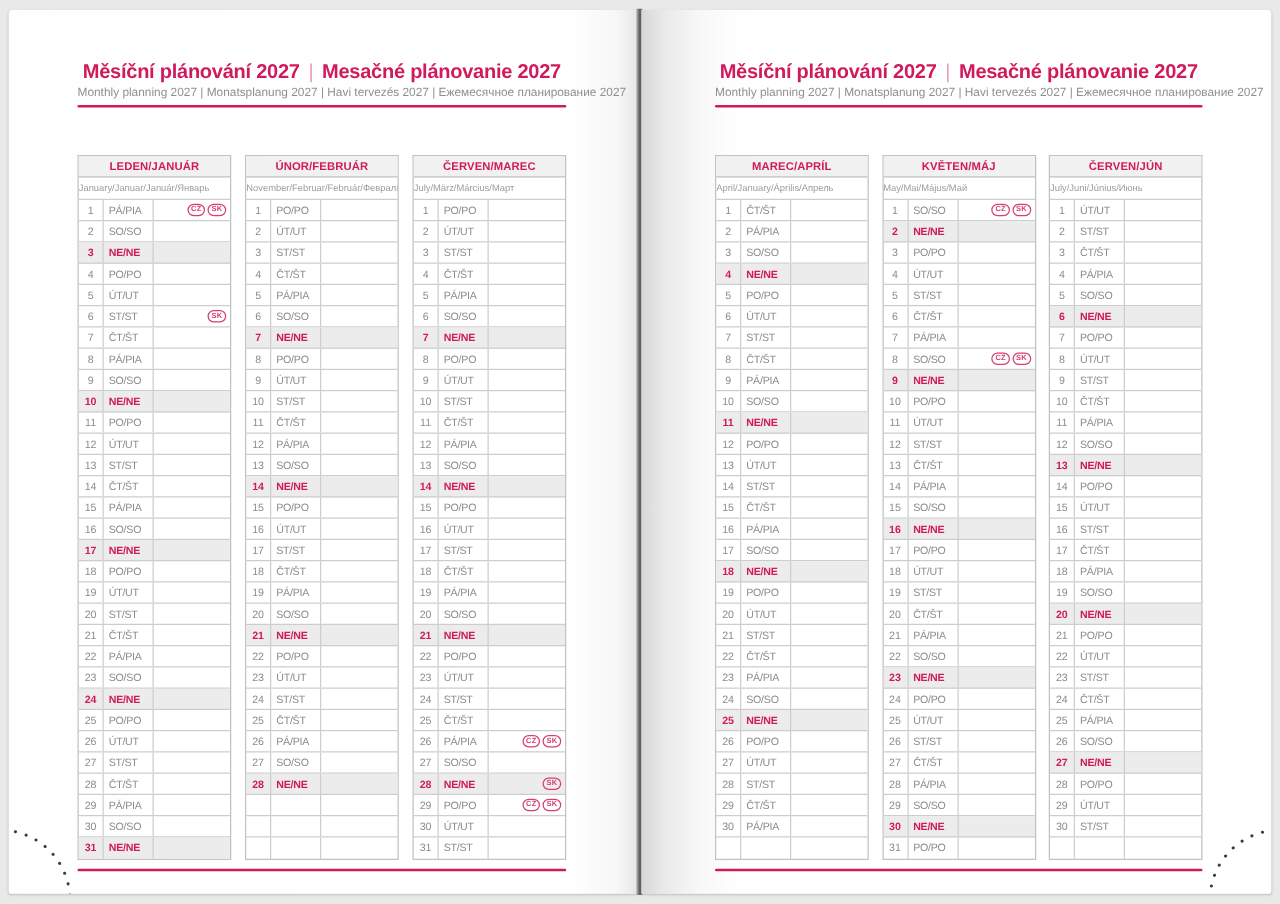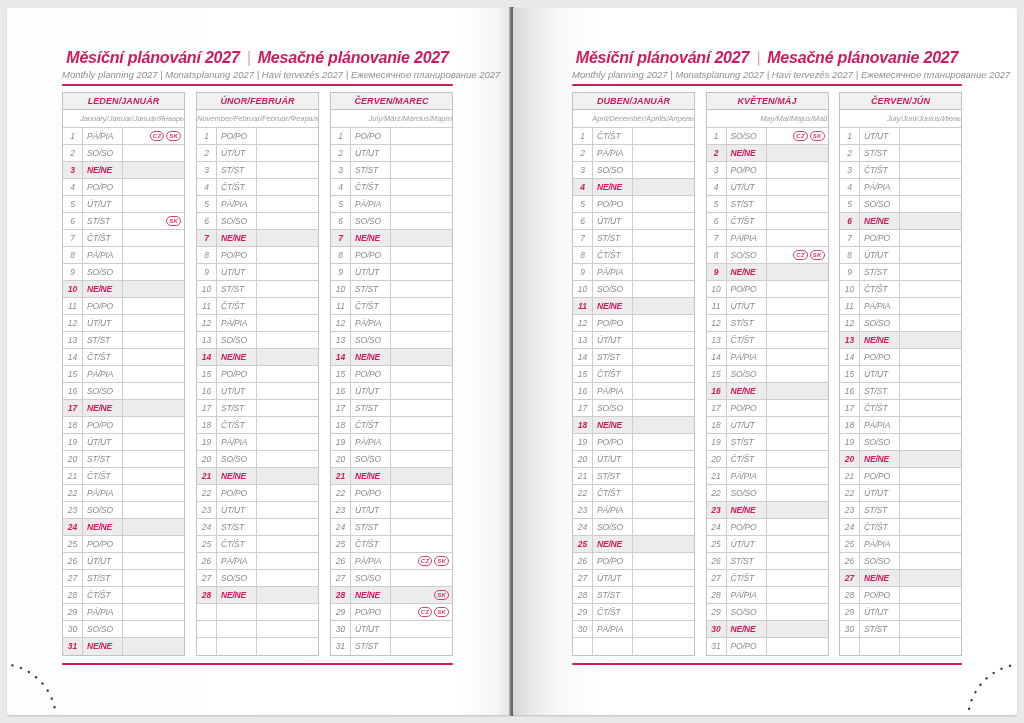--- a/index.html
+++ b/index.html
@@ -17,50 +17,50 @@
   }
   .page-right{
     left:513px;width:504px;border-radius:0 3px 2px 0;
     background:linear-gradient(to right,#d7d7d7 0,#e9e9e9 18px,#f7f7f7 45px,#fefefe 75px,#fff 110px);
     box-shadow:0 1px 2px rgba(0,0,0,.18);
   }
   .spine{
     position:absolute;left:509px;top:7px;width:5px;height:709px;
     background:linear-gradient(to right,#bdbdbd,#6e6e6e 45%,#585858 60%,#9c9c9c);
   }
-  .content{position:relative;box-sizing:border-box;height:100%;font-style:italic;}
+  .content{position:relative;box-sizing:border-box;height:100%;}
   .page-left  .content{padding:41px 57px 0 55px;}
   .page-right .content{padding:41px 55px 0 59px;}
 
   .title{
     text-align:center;font-size:16px;line-height:17px;font-weight:bold;
     color:#d01a5b;letter-spacing:-0.2px;white-space:nowrap;
   }
   .title .sep{color:#ec9ebd;font-weight:normal;padding:0 7px;}
   .subtitle{
     text-align:left;font-size:9.5px;line-height:11px;color:#8f8f8f;
     margin-top:3px;white-space:nowrap;
   }
   .rule{height:2px;background:#d01a5b;border-radius:1px;}
   .rule.top{margin-top:4px;}
   .rule.bottom{margin-top:7px;}
 
   .months{display:flex;justify-content:space-between;margin-top:6px;}
   .month{
     width:123px;box-sizing:border-box;
-    border:1px solid #c2c2c2;background:#fff;
+    border:1px solid #c2c2c2;background:#fff;margin-top:32px;
   }
   .month-name{
     height:16px;line-height:16px;text-align:center;
     font-size:9px;font-weight:bold;color:#d01a5b;
     background:#f1f1f1;border-bottom:1px solid #c2c2c2;
     letter-spacing:0.1px;
   }
   .month-sub{
-    height:17px;line-height:17px;text-align:right;
+    height:17px;line-height:17px;text-align:left;
     font-size:7.5px;color:#9d9d9d;border-bottom:1px solid #cdcdcd;
     white-space:nowrap;overflow:hidden;
   }
   .row{
     display:flex;height:17px;box-sizing:border-box;
     border-bottom:1px solid #cdcdcd;
     font-size:8.5px;line-height:16px;color:#8c8c8c;
   }
   .rows .row:last-child{border-bottom:none;}
   .c{box-sizing:border-box;}
@@ -686,22 +686,22 @@
 
   <div class="spine"></div>
 
   <div class="page page-right">
     <div class="content">
       <div class="title"><span>Měsíční plánování 2027</span><span class="sep">|</span><span>Mesačné plánovanie 2027</span></div>
       <div class="subtitle">Monthly planning 2027 | Monatsplanung 2027 | Havi tervezés 2027 | Ежемесячное планирование 2027</div>
       <div class="rule top"></div>
       <div class="months">
   <div class="month">
-    <div class="month-name">DUBEN/JANUÁR</div>
-    <div class="month-sub">April/December/Április/Апрель</div>
+    <div class="month-name">MAREC/APRÍL</div>
+    <div class="month-sub">April/January/Április/Апрель</div>
     <div class="rows">
   <div class="row">
     <div class="c num">1</div>
     <div class="c day">ČT/ŠT</div>
     <div class="c note"></div>
   </div>
 
   <div class="row">
     <div class="c num">2</div>
     <div class="c day">PÁ/PIA</div>

